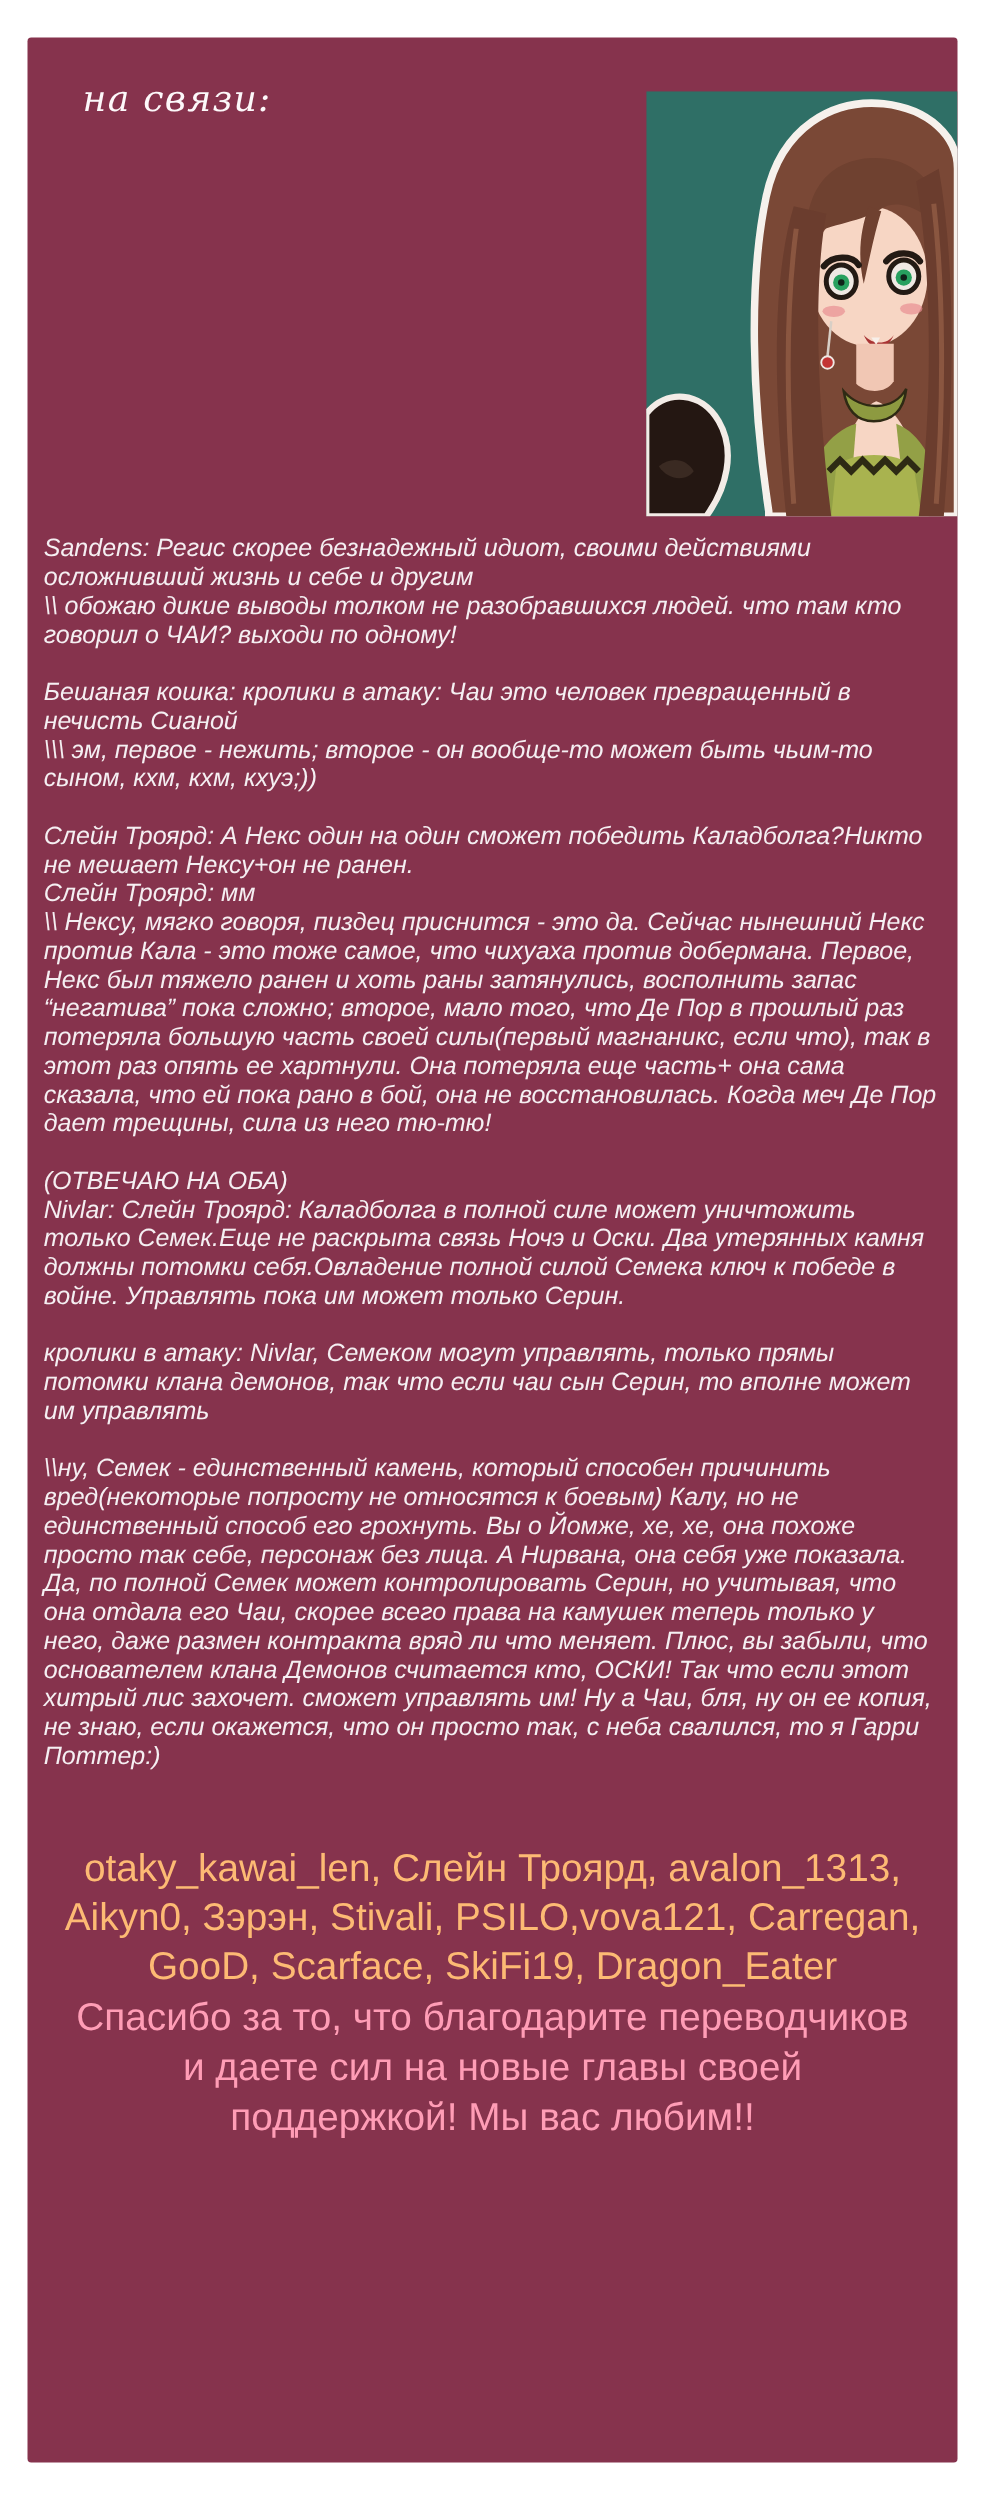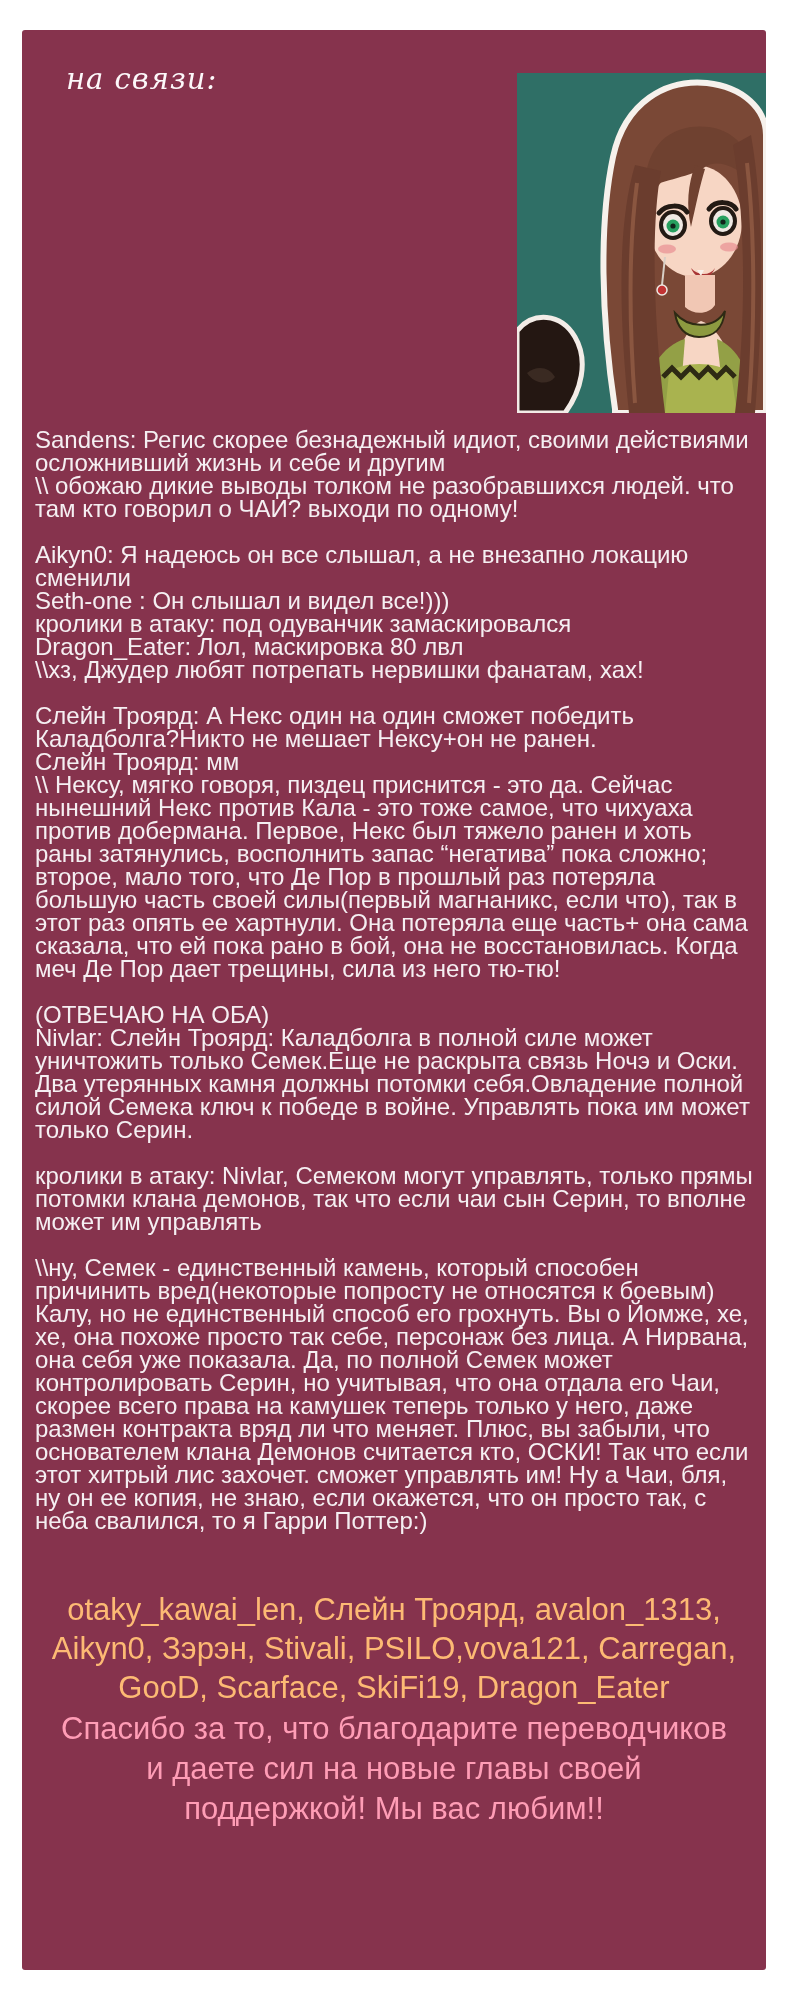--- a/index.html
+++ b/index.html
@@ -19,21 +19,21 @@
   .title-prefix{
     font-family:"DejaVu Serif", serif;font-style:italic;font-size:29px;letter-spacing:1px;
   }
   .title-name{
     font-family:"DejaVu Sans Mono", monospace;font-weight:bold;font-size:45px;letter-spacing:2px;
   }
   .avatar{
     position:absolute;right:0;top:43px;width:249px;height:340px;display:block;
   }
   .comments{
-    padding:0 13px 0 13px;color:#f5eff2;font-size:24px;line-height:23px;
+    padding:0 13px 0 13px;color:#f5eff2;font-size:20px;line-height:23px;font-style:italic;
   }
   .comment{white-space:pre-line;margin:0 0 23px 0;}
   .footer-names{
     margin:58px auto 0;width:706px;text-align:center;color:#fdba74;
     font-size:31px;line-height:39px;
   }
   .footer-thanks{
     margin:2px auto 0;width:672px;text-align:center;color:#ff9db6;
     font-size:31px;line-height:40px;
   }
@@ -95,25 +95,22 @@
         <path d="M234,62 C248,142 246,244 238,340 L218,340 C230,244 228,142 216,72 Z" fill="#6b3d2e"></path>
         <path d="M120,110 C112,170 112,250 118,330" stroke="#8a5640" stroke-width="4" fill="none"></path>
         <path d="M230,90 C238,160 238,250 232,330" stroke="#8a5640" stroke-width="4" fill="none"></path>
       </g>
     </svg>
   </div>
 
   <div class="comments">
     <div class="comment">Sandens: Регис скорее безнадежный идиот, своими действиями осложнивший жизнь и себе и другим
 \\ обожаю дикие выводы толком не разобравшихся людей. что там кто говорил о ЧАИ? выходи по одному!</div>
-    <div class="comment">Aikyn0: Я надеюсь он все слышал, а не внезапно локацию сменили
-Seth-one : Он слышал и видел все!)))
-кролики в атаку: под одуванчик замаскировался
-Dragon_Eater: Лол, маскировка 80 лвл
-\\хз, Джудер любят потрепать нервишки фанатам, хах!</div>
+    <div class="comment">Бешаная кошка: кролики в атаку: Чаи это человек превращенный в нечисть Сианой
+\\\ эм, первое - нежить; второе - он вообще-то может быть чьим-то сыном, кхм, кхм, кхуэ;))</div>
     <div class="comment">Слейн Троярд: А Некс один на один сможет победить Каладболга?Никто не мешает Нексу+он не ранен.
 Слейн Троярд: мм
 \\ Нексу, мягко говоря, пиздец приснится - это да. Сейчас нынешний Некс против Кала - это тоже самое, что чихуаха против добермана. Первое, Некс был тяжело ранен и хоть раны затянулись, восполнить запас “негатива” пока сложно; второе, мало того, что Де Пор в прошлый раз потеряла большую часть своей силы(первый магнаникс, если что), так в этот раз опять ее хартнули. Она потеряла еще часть+ она сама сказала, что ей пока рано в бой, она не восстановилась. Когда меч Де Пор дает трещины, сила из него тю-тю!</div>
     <div class="comment">(ОТВЕЧАЮ НА ОБА)
 Nivlar: Слейн Троярд: Каладболга в полной силе может уничтожить только Семек.Еще не раскрыта связь Ночэ и Оски. Два утерянных камня должны потомки себя.Овладение полной силой Семека ключ к победе в войне. Управлять пока им может только Серин.</div>
     <div class="comment">кролики в атаку: Nivlar, Семеком могут управлять, только прямы потомки клана демонов, так что если чаи сын Серин, то вполне может им управлять</div>
     <div class="comment">\\ну, Семек - единственный камень, который способен причинить вред(некоторые попросту не относятся к боевым) Калу, но не единственный способ его грохнуть. Вы о Йомже, хе, хе, она похоже просто так себе, персонаж без лица. А Нирвана, она себя уже показала. Да, по полной Семек может контролировать Серин, но учитывая, что она отдала его Чаи, скорее всего права на камушек теперь только у него, даже размен контракта вряд ли что меняет. Плюс, вы забыли, что основателем клана Демонов считается кто, ОСКИ! Так что если этот  хитрый лис захочет. сможет управлять им! Ну а Чаи, бля, ну он ее копия, не знаю, если окажется, что он просто так, с неба свалился, то я Гарри Поттер:)</div>
   </div>
 
   <div class="footer-names">otaky_kawai_len, Слейн Троярд, avalon_1313, Aikyn0, Зэрэн, Stivali, PSILO,vova121, Carregan, GooD, Scarface, SkiFi19,  Dragon_Eater</div>

